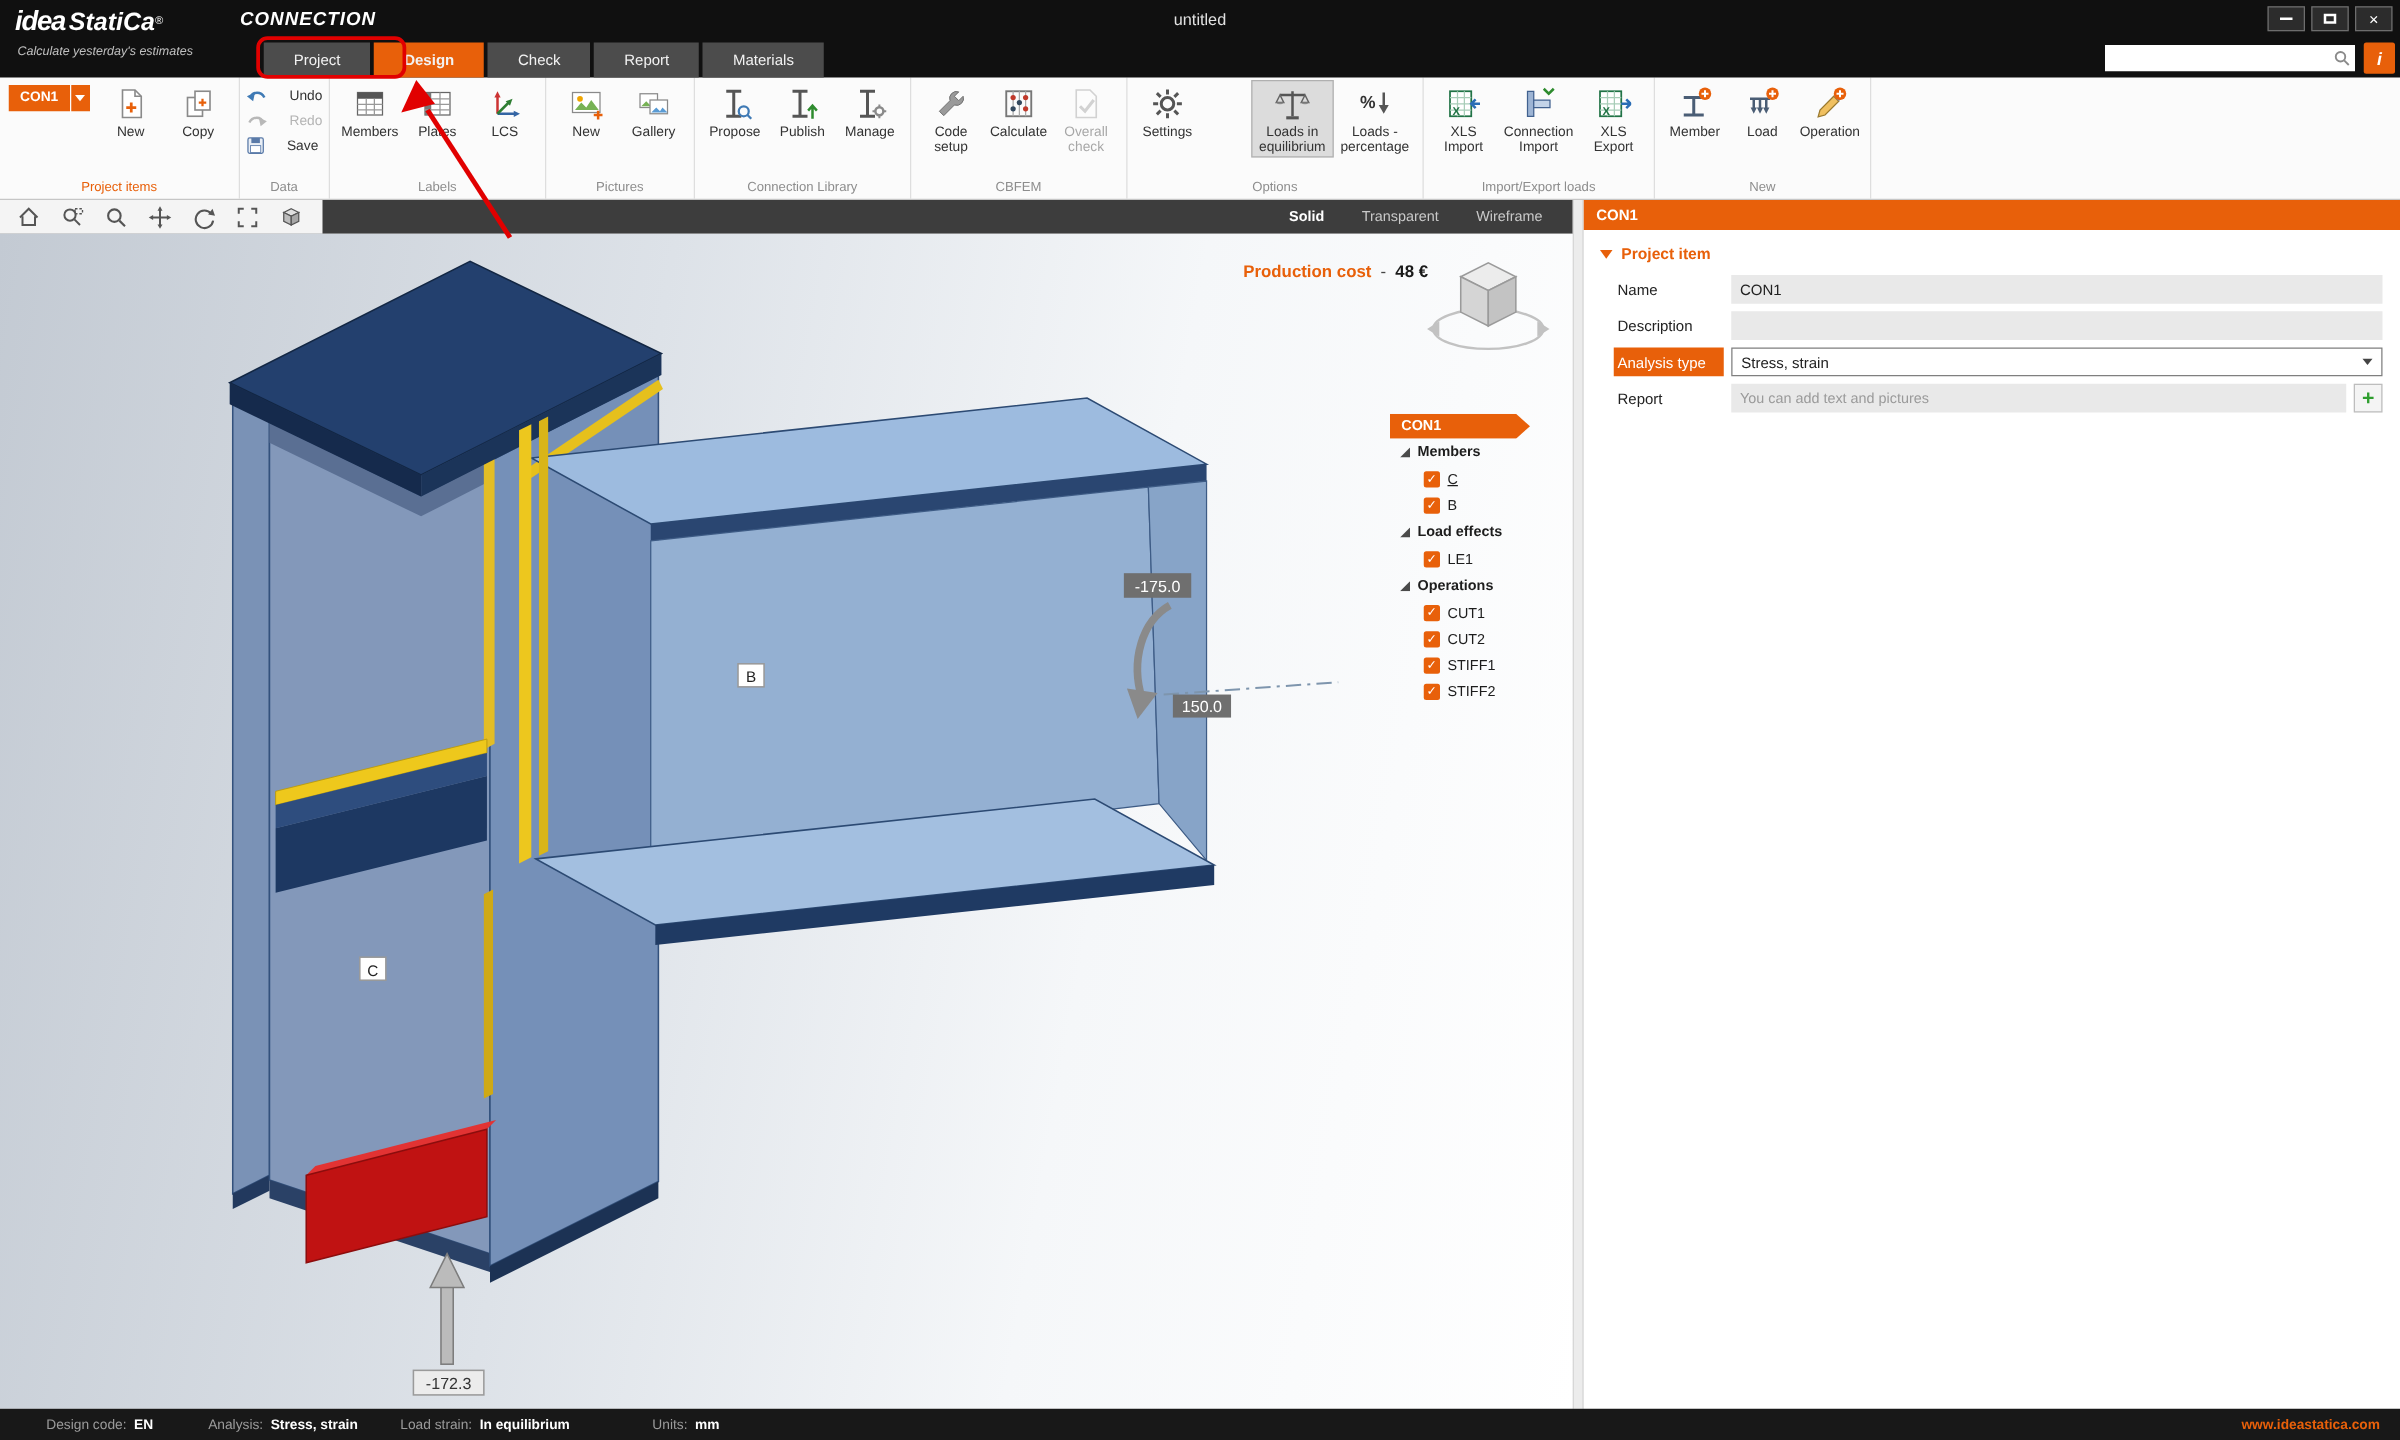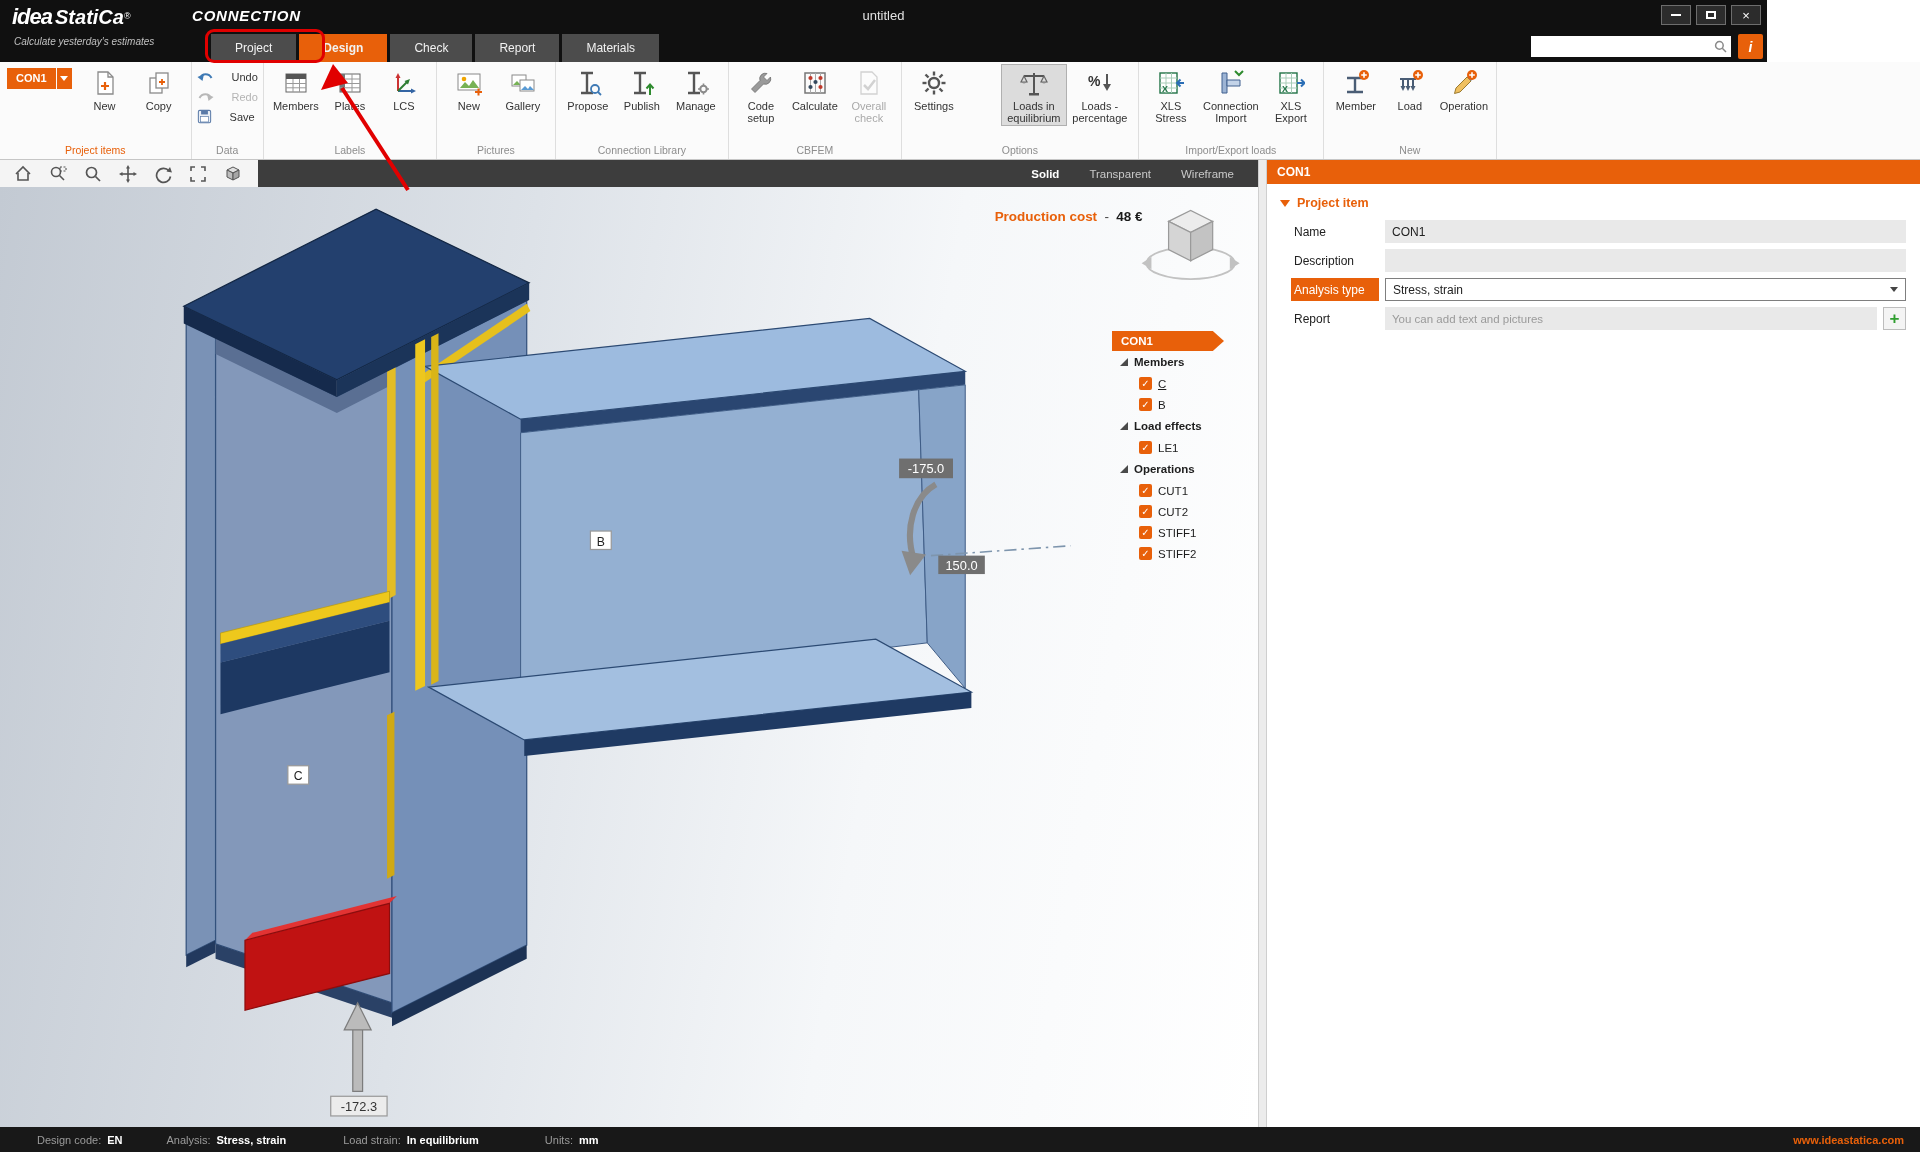--- a/index.html
+++ b/index.html
@@ -1,20 +1,20 @@
 <!DOCTYPE html>
 <html><head>
 <meta charset="utf-8">
 <style>
   * { box-sizing: border-box; margin: 0; padding: 0; }
   html,body { width:1920px; height:1152px; overflow:hidden; }
   body { font-family:"Liberation Sans", sans-serif; position:relative; background:#fff; font-size:12px; }
 
   
-  .header { position:absolute; top:0; left:0; width:1767px; height:62px; background:#101010; z-index:5; }
+  .header { position:absolute; top:0; left:0; width:1920px; height:62px; background:#101010; z-index:5; }
   .logo { position:absolute; left:12px; top:4px; color:#fff; white-space:nowrap; }
   .logo-main { font-style:italic; font-weight:bold; font-size:22px; letter-spacing:-1px; }
   .logo-sec { font-style:italic; font-weight:bold; font-size:20px; margin-left:3px; }
   .logo-reg { font-size:9px; vertical-align:super; }
   .tagline { position:absolute; left:14px; top:36px; font-size:10px; font-style:italic; color:#c0c0c0; }
   .appname { position:absolute; left:192px; top:7px; color:#fff; font-size:15px; font-weight:bold; font-style:italic; letter-spacing:0.8px; }
   .doc-title { position:absolute; left:0; right:0; top:8px; text-align:center; font-size:13px; color:#e2e2e2; }
   .winbtns { position:absolute; right:6px; top:5px; display:flex; gap:5px; }
   .winbtn { width:30px; height:20px; background:#2c2c2c; border:1px solid #6d6d6d; color:#fff; display:flex; align-items:center; justify-content:center; font-size:13px; cursor:default; }
   .wb-bar { width:10px; height:2px; background:#fff; display:block; }
@@ -85,21 +85,21 @@
   .sel-arrow { width:0; height:0; border-left:4px solid transparent; border-right:4px solid transparent; border-top:5px solid #444; }
   .freport { flex:1; background:#e9e9e9; display:flex; align-items:center; padding:0 7px; }
   .ph { color:#9a9a9a; font-size:11.5px; }
   .fplus { width:23px; background:#f4f4f4; border:1px solid #bdbdbd; color:#2f9e2f; font-weight:bold; font-size:17px; display:flex; align-items:center; justify-content:center; cursor:default; flex:none; }
 
   
   .statusbar { position:absolute; bottom:0; left:0; width:1920px; height:25px; background:#181818; display:flex; align-items:center; padding-left:37px; z-index:5; }
   .sitem { display:flex; gap:6px; font-size:11px; }
   .slabel { color:#9b9b9b; }
   .svalue { color:#fff; font-weight:bold; }
-  .m1 { margin-right:44px; } .m2 { margin-right:57px; } .m3 { margin-right:66px; }
+  .m1 { margin-right:44px; } .m2 { margin-right:34px; } .m3 { margin-right:66px; }
   .weblink { margin-left:auto; margin-right:16px; color:#e8600a; font-size:11px; font-weight:bold; cursor:pointer; }
 
   
   .annot-rect { position:absolute; left:205px; top:29px; width:120px; height:34px; border:3px solid #e10000; border-radius:9px; z-index:90; pointer-events:none; }
   .annot-arrow { position:absolute; left:0; top:0; width:1920px; height:1152px; z-index:90; pointer-events:none; }
 
   .ic { display:block; }
 </style>
 </head>
 <body>
@@ -417,21 +417,21 @@
                 <line x1="3" y1="9" x2="20" y2="9"></line>
                 <line x1="3" y1="14" x2="20" y2="14"></line>
                 <line x1="3" y1="19" x2="20" y2="19"></line>
                 <line x1="9" y1="4" x2="9" y2="24"></line>
                 <line x1="14.5" y1="4" x2="14.5" y2="24"></line>
               </g>
               <text x="5" y="23" font-size="9" font-weight="bold" fill="#217346" font-family="Liberation Sans, sans-serif">X</text>
               <path d="M27 14 h-6 M23.5 10.5 L20 14 l3.5 3.5" stroke="#2a6db5" stroke-width="2" fill="none"></path>
             </svg>
           </span>
-        <span>XLS Stress</span>
+        <span>XLS Import</span>
       </div>
       <div class="bigbtn wide">
         <span class="bicon">
             <svg class="ic" width="28" height="28" viewBox="0 0 28 28">
               <path d="M5 4 h5 v20 h-5z" fill="#9db4d4" stroke="#41618f"></path>
               <path d="M10 11 h13 v6 h-13z" fill="#c3d3e8" stroke="#41618f"></path>
               <path d="M18 2 l4 4 4-4" fill="none" stroke="#2e8b2e" stroke-width="2"></path>
             </svg>
           </span>
         <span>Connection Import</span>

